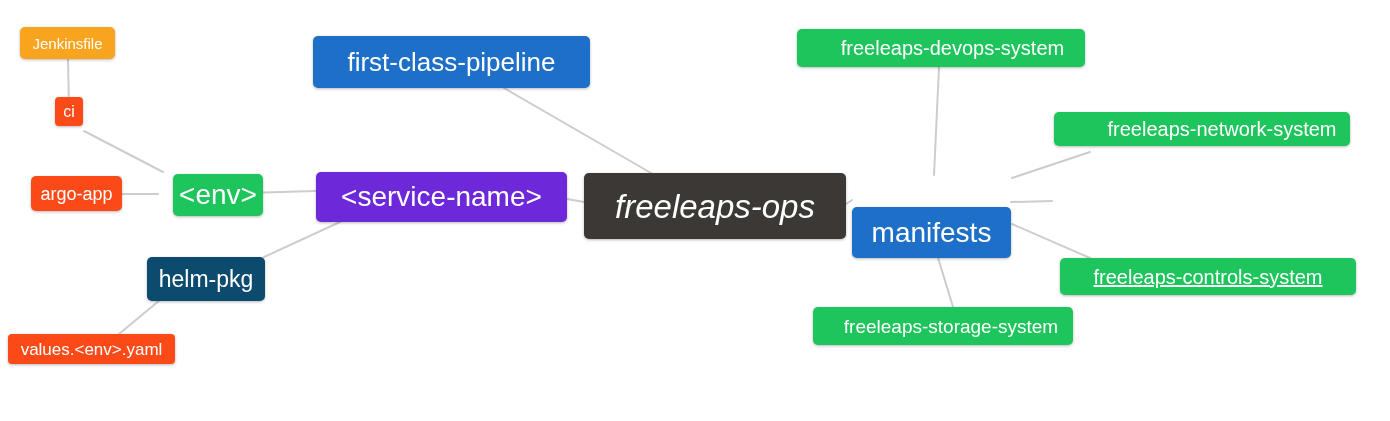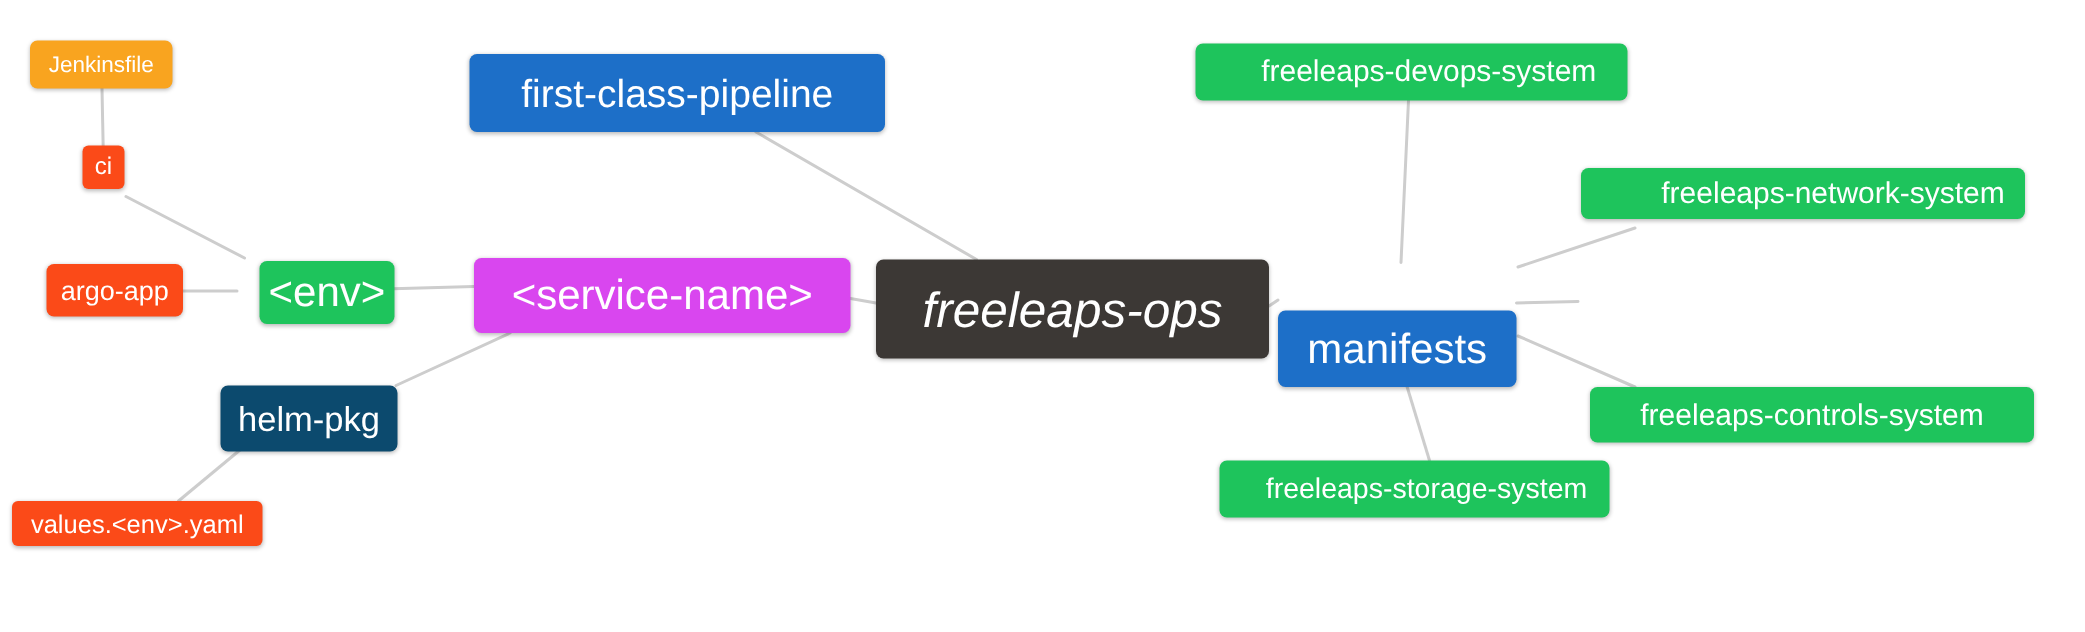--- a/index.html
+++ b/index.html
@@ -56,20 +56,20 @@
       <line x1="1012" y1="224" x2="1090" y2="258" stroke="#cdcdcd" stroke-width="2" stroke-linecap="round"></line>
       <line x1="929" y1="228" x2="953" y2="307" stroke="#cdcdcd" stroke-width="2" stroke-linecap="round"></line>
     </svg>
 <div class="node" style="left: 20px; top: 27px; width: 95px; height: 32px; font-size: 15px; background: rgb(249, 164, 31);">Jenkinsfile</div>
     <div class="node" style="left: 55px; top: 97px; width: 28px; height: 29px; font-size: 16px; background: rgb(251, 74, 24); border-radius: 4px;">ci</div>
     <div class="node" style="left: 31px; top: 176px; width: 91px; height: 35px; font-size: 18px; background: rgb(251, 74, 24);">argo-app</div>
     <div class="node" style="left: 158px; top: 174px; width: 90px; height: 42px; font-size: 28px; background: rgb(30, 196, 92); margin-left: 15px;">&lt;env&gt;</div>
     <div class="node" style="left: 147px; top: 257px; width: 118px; height: 44px; font-size: 23px; background: #0c4a6e;">helm-pkg</div>
     <div class="node" style="left: 313px; top: 36px; width: 277px; height: 52px; font-size: 26px; background: rgb(29, 111, 200);">first-class-pipeline</div>
     <div class="node" style="left: 8px; top: 334px; width: 167px; height: 30px; font-size: 17px; background: rgb(251, 74, 24); border-radius: 4px;">values.&lt;env&gt;.yaml</div>
-    <div class="node" style="left: 316px; top: 172px; width: 251px; height: 50px; font-size: 28px; background: #d946ef;">&lt;service-name&gt;</div>
+    <div class="node" style="left: 316px; top: 172px; width: 251px; height: 50px; font-size: 28px; background: #6d28d9;">&lt;service-name&gt;</div>
     <div class="node" style="left: 584px; top: 173px; width: 262px; height: 66px; font-size: 33px; background: rgb(60, 56, 53); font-style: italic;">freeleaps-ops</div>
     <div class="node" style="left: 852px; top: 175px; width: 159px; height: 51px; font-size: 28px; background: rgb(29, 111, 200); margin-top: 32px;">manifests</div>
     <div class="node" style="left: 797px; top: 29px; width: 288px; height: 38px; font-size: 20px; background: rgb(30, 196, 92); padding-left: 23px;">freeleaps-devops-system</div>
     <div class="node" style="left: 1054px; top: 112px; width: 296px; height: 34px; font-size: 20px; background: rgb(30, 196, 92); padding-left: 40px;">freeleaps-network-system</div>
-    <div class="node" style="left: 1060px; top: 258px; width: 296px; height: 37px; font-size: 20px; background: rgb(30, 196, 92);">freeleaps-controls-system</div>
+    <div class="node" style="left: 1060px; top: 258px; width: 296px; height: 37px; font-size: 20px; background: rgb(30, 196, 92); text-decoration: underline;">freeleaps-controls-system</div>
     <div class="node" style="left: 813px; top: 307px; width: 260px; height: 38px; font-size: 19px; background: rgb(30, 196, 92); padding-left: 16px;">freeleaps-storage-system</div>
   </div>
 
 </body></html>

